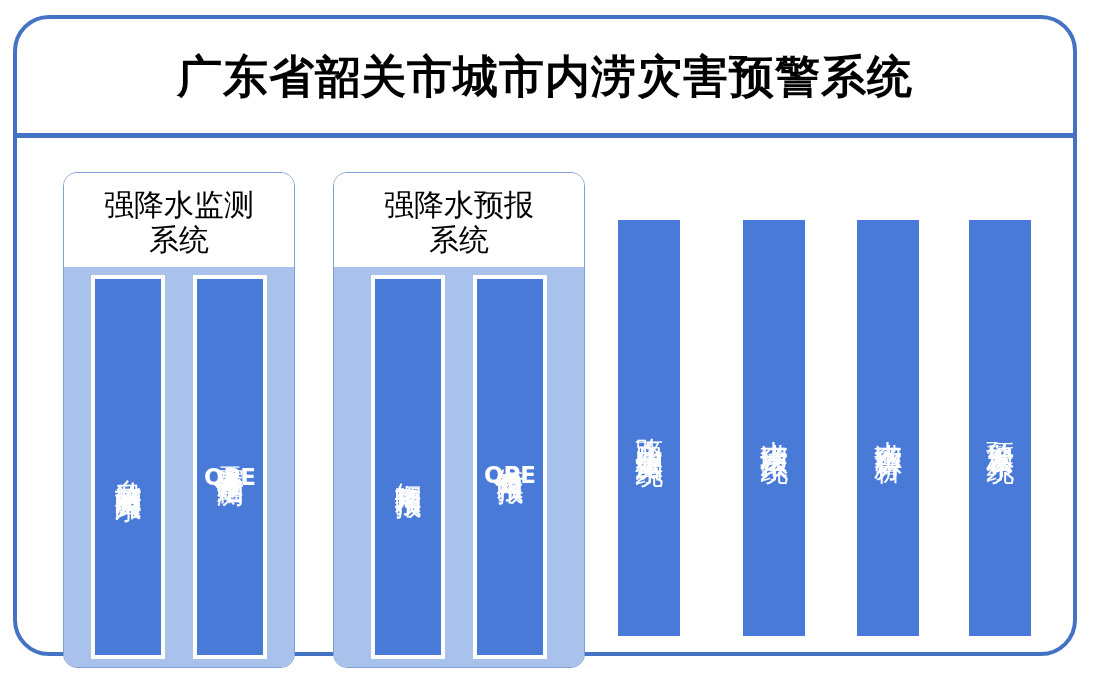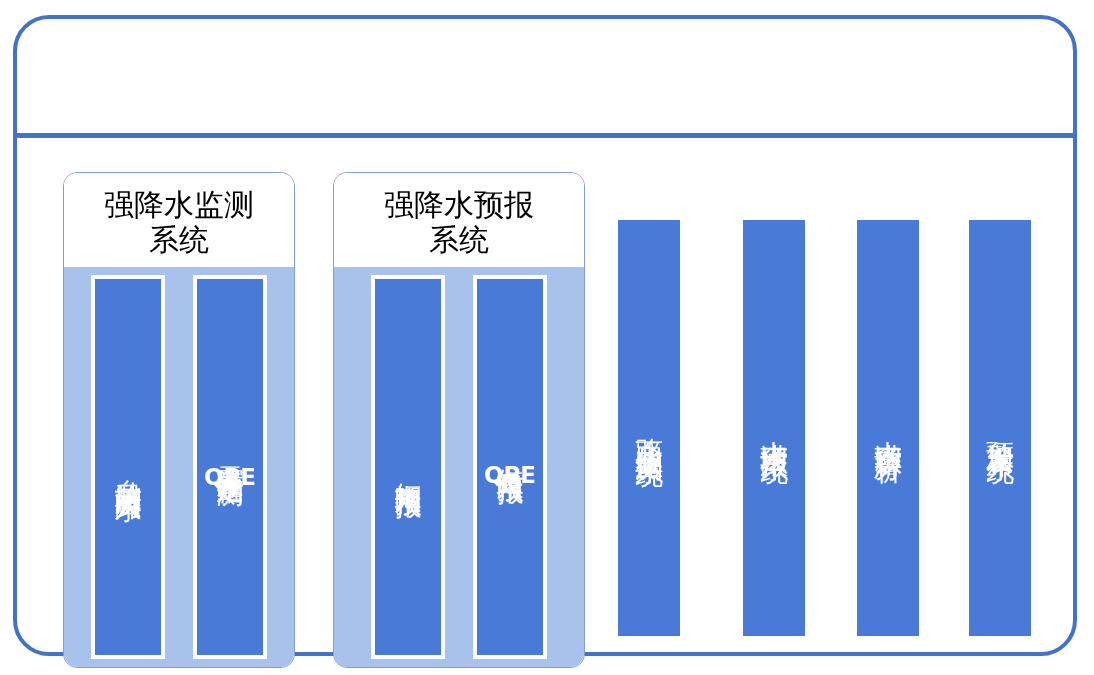--- a/index.html
+++ b/index.html
@@ -165,20 +165,23 @@
   #standalone-2 { left: 726px; }
   #standalone-3 { left: 840px; }
   #standalone-4 { left: 952px; }
   .standalone .vbox-label { font-size: 28px; letter-spacing: 3px; }
 </style>
 </head>
 <body>
 
 <div id="app-card">
 
+  <div id="title-bar">
+    <div id="page-title">广东省韶关市城市内涝灾害预警系统</div>
+  </div>
   <div id="title-divider"></div>
 
   <div id="content">
 
     <div class="group-box" id="group-1">
       <div class="group-header">
         <span class="group-header-text">强降水监测
 系统</span>
       </div>
       <div class="group-body">

